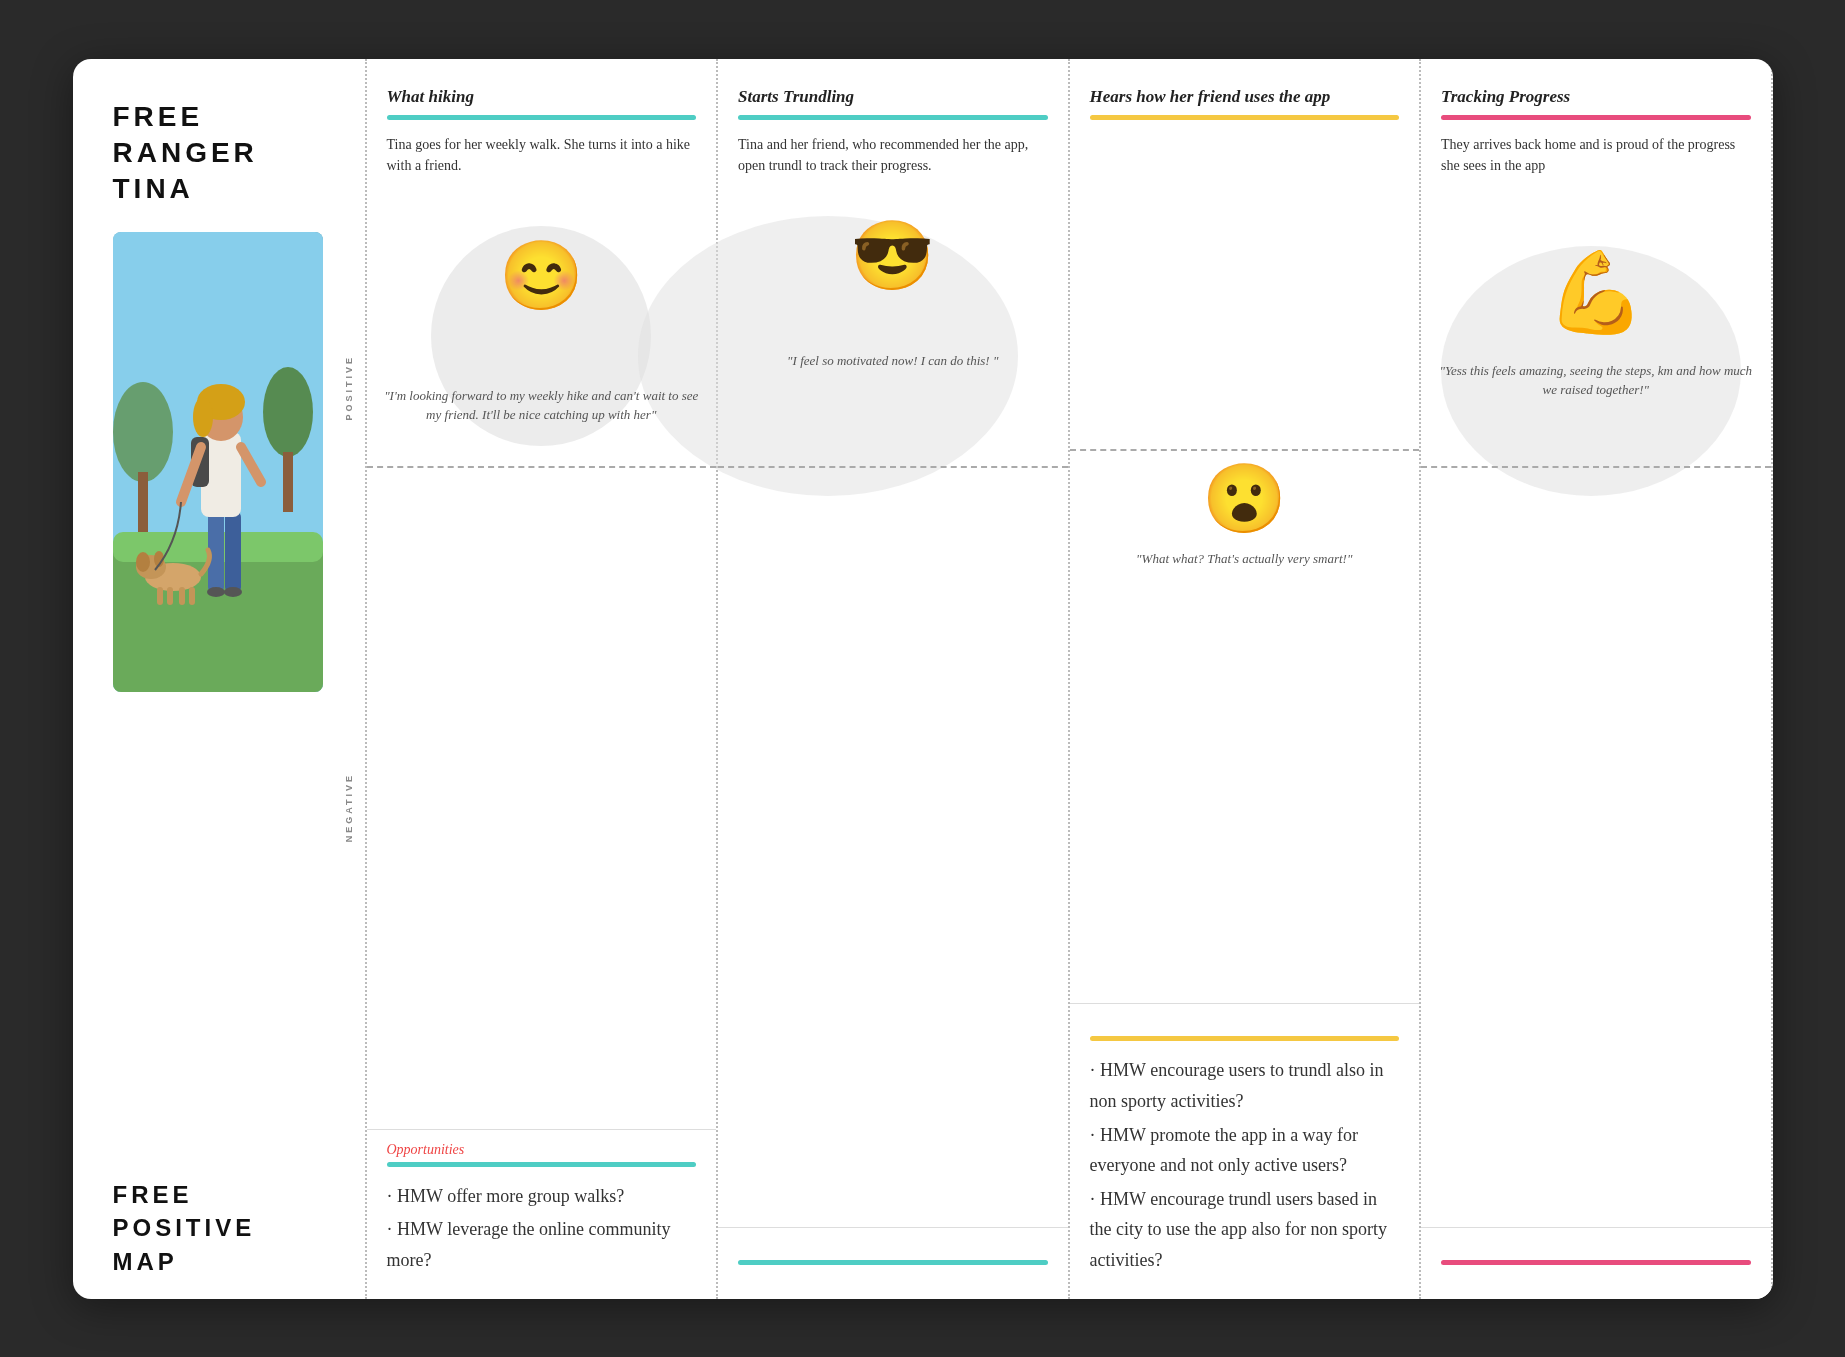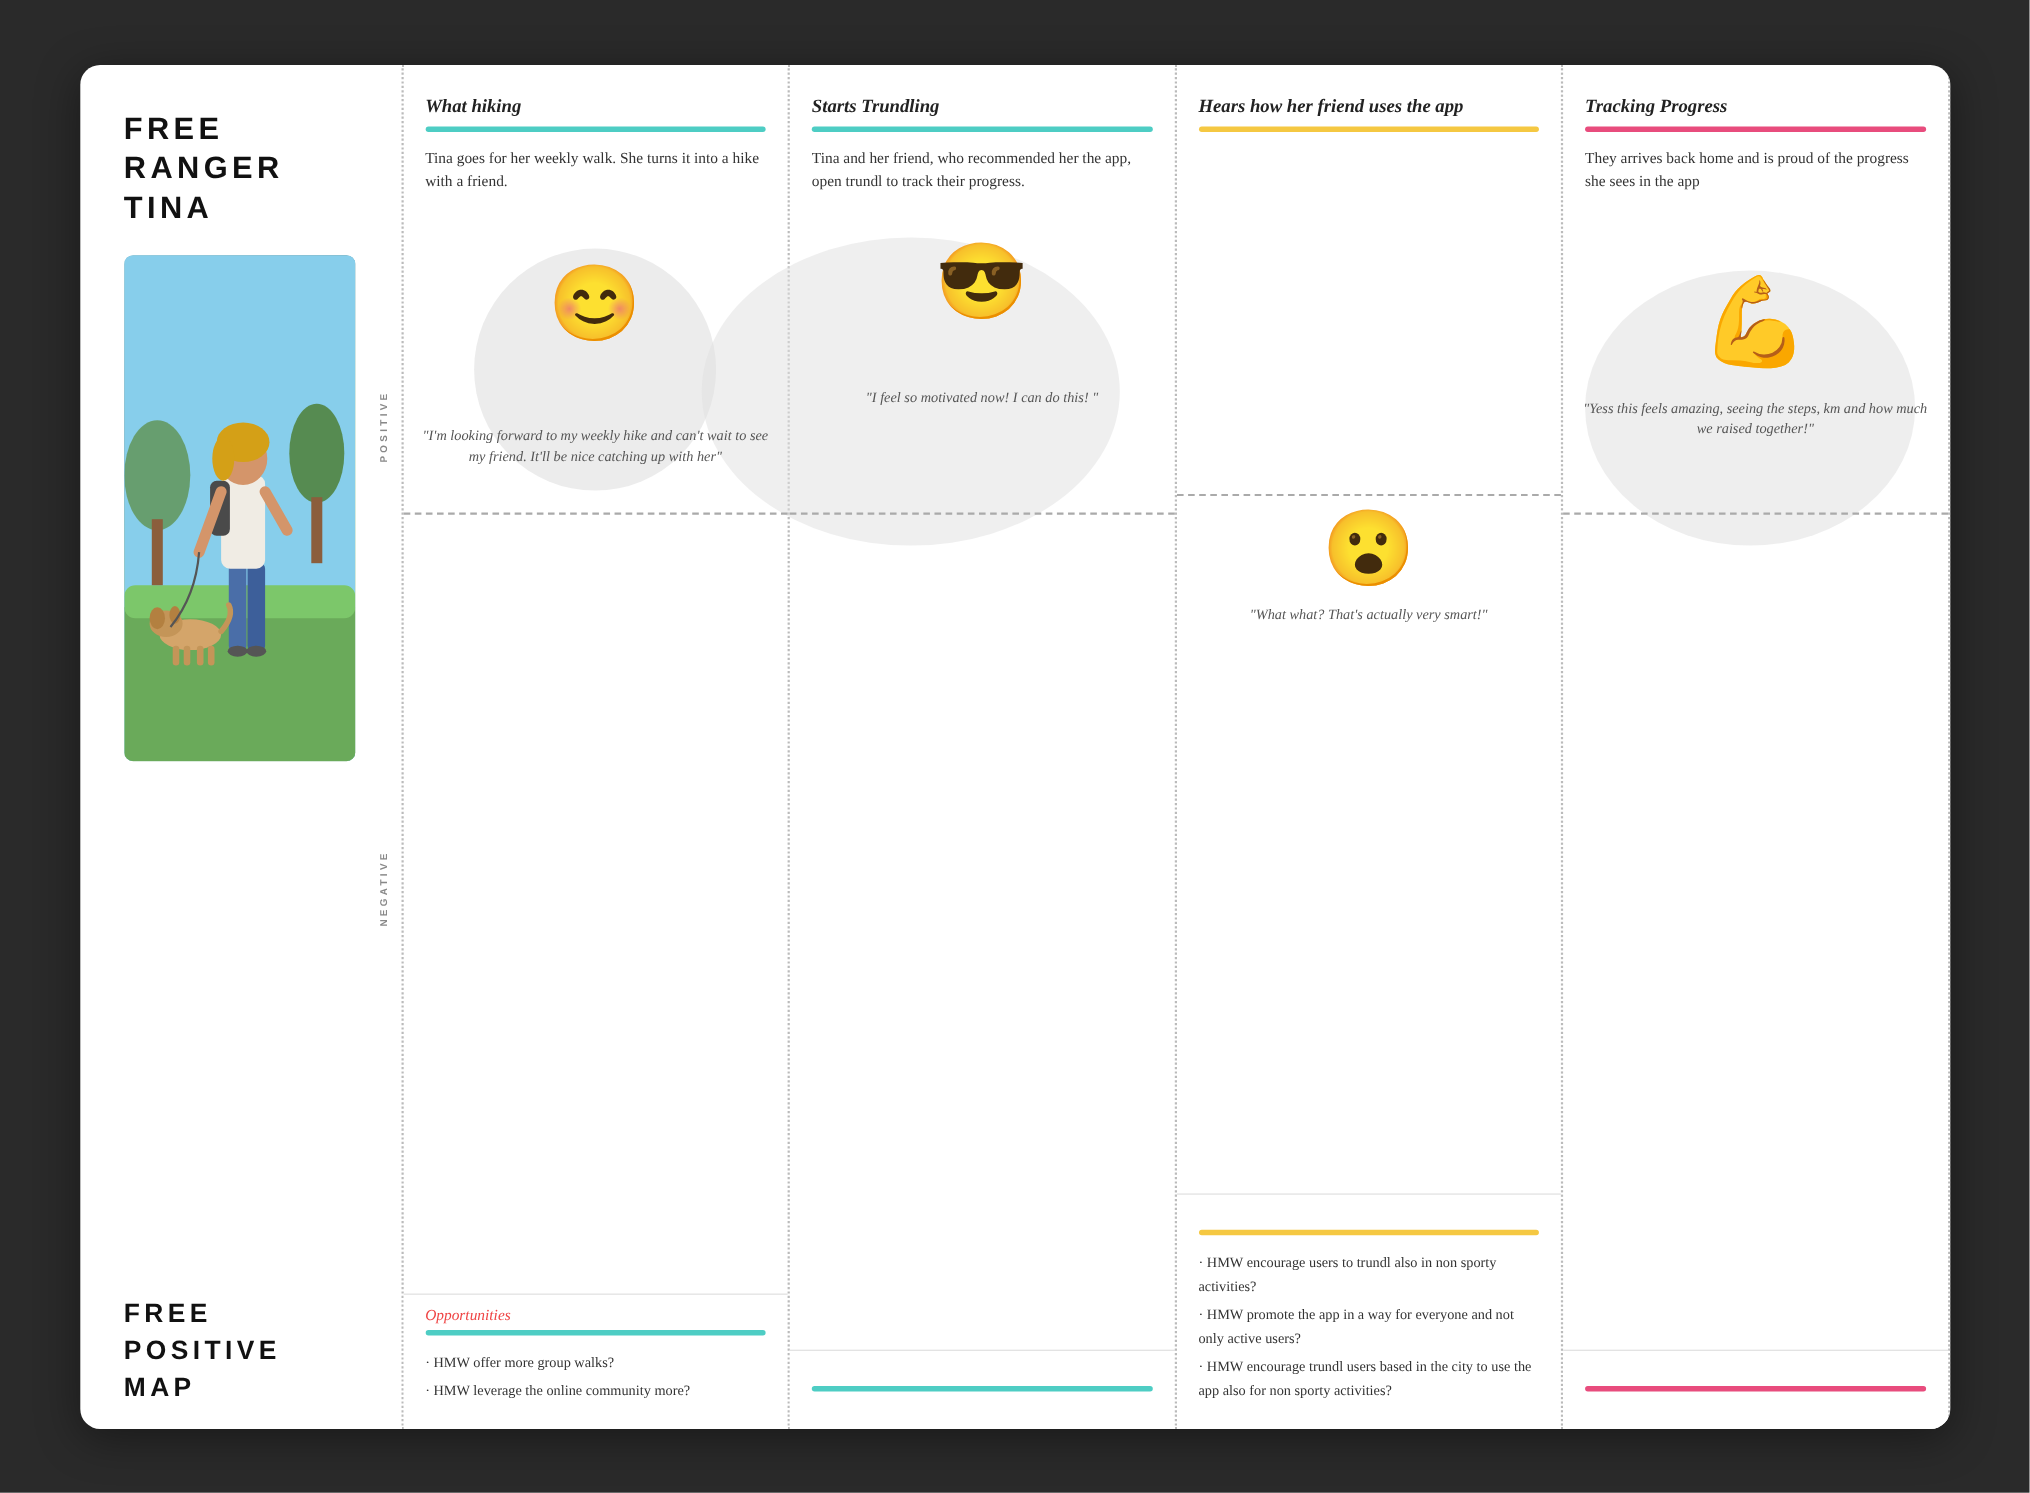--- a/index.html
+++ b/index.html
@@ -127,21 +127,21 @@
     .opp-bar-row {
       padding: 0 20px;
       margin-bottom: 8px;
     }
     .opp-bar {
       height: 5px;
       border-radius: 3px;
     }
     .opp-content {
       padding: 6px 20px 20px 20px;
-      font-size: 13px;
+      font-size: 18px;
       color: #333;
       line-height: 1.7;
     }
     .opp-item {
       padding-left: 0;
       margin-bottom: 3px;
     }
     .opp-item::before {
       content: '· ';
     }

